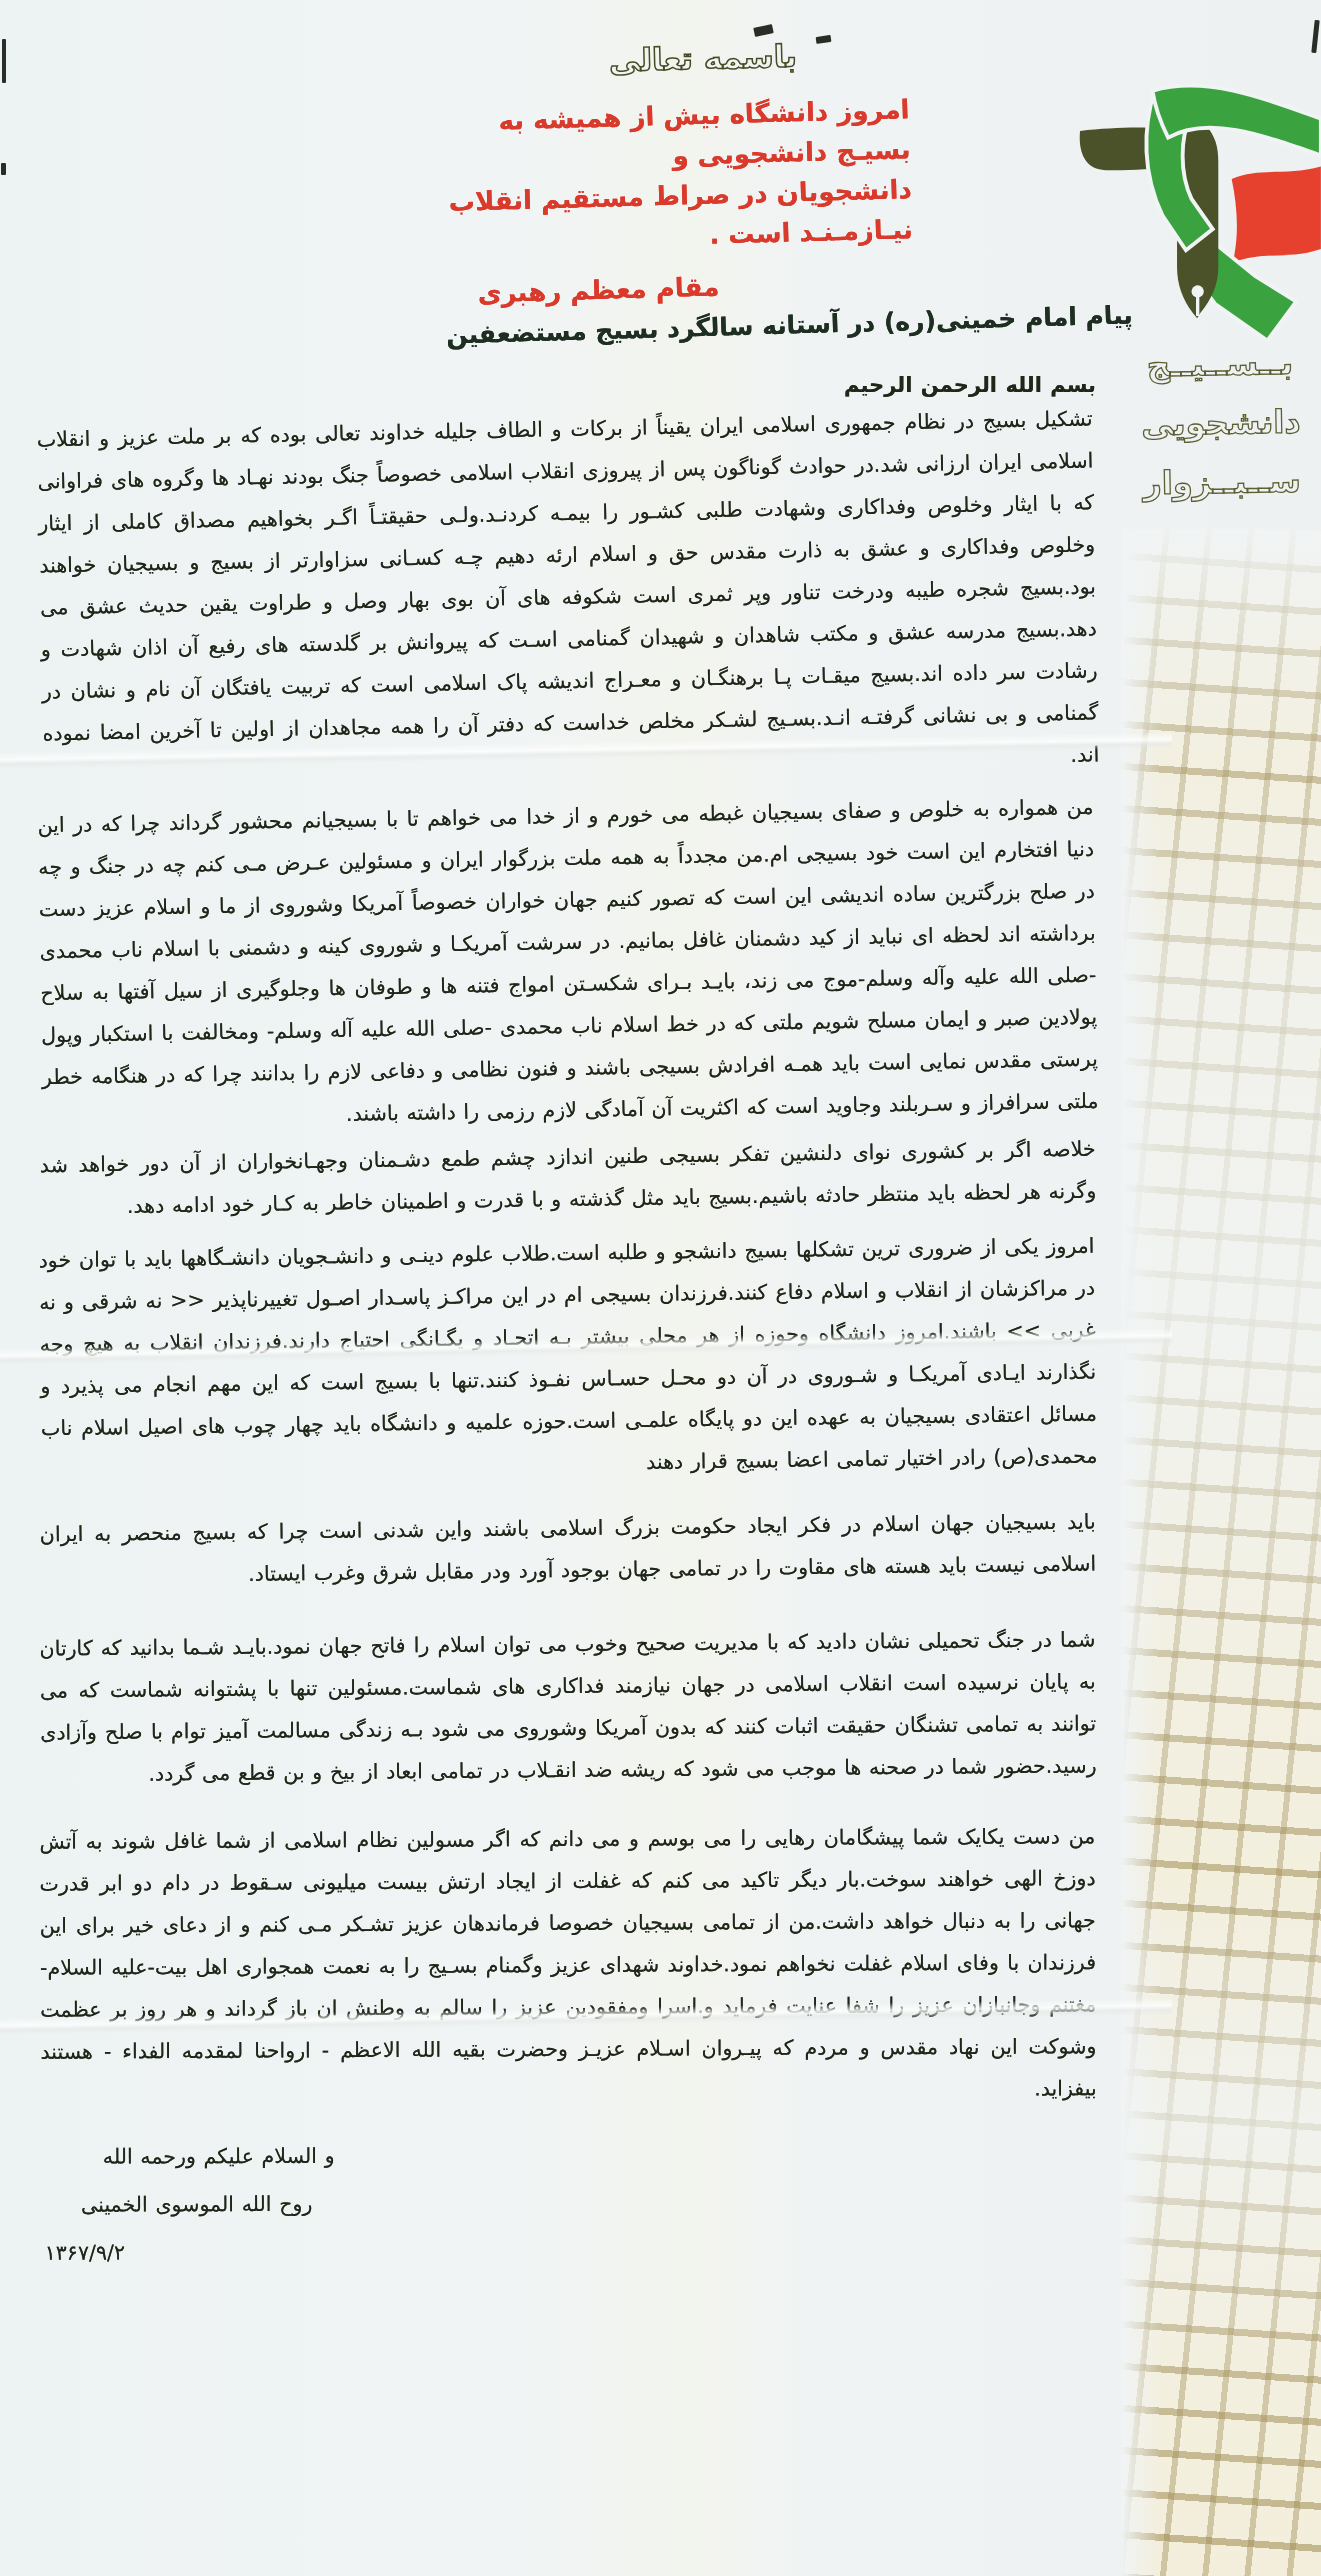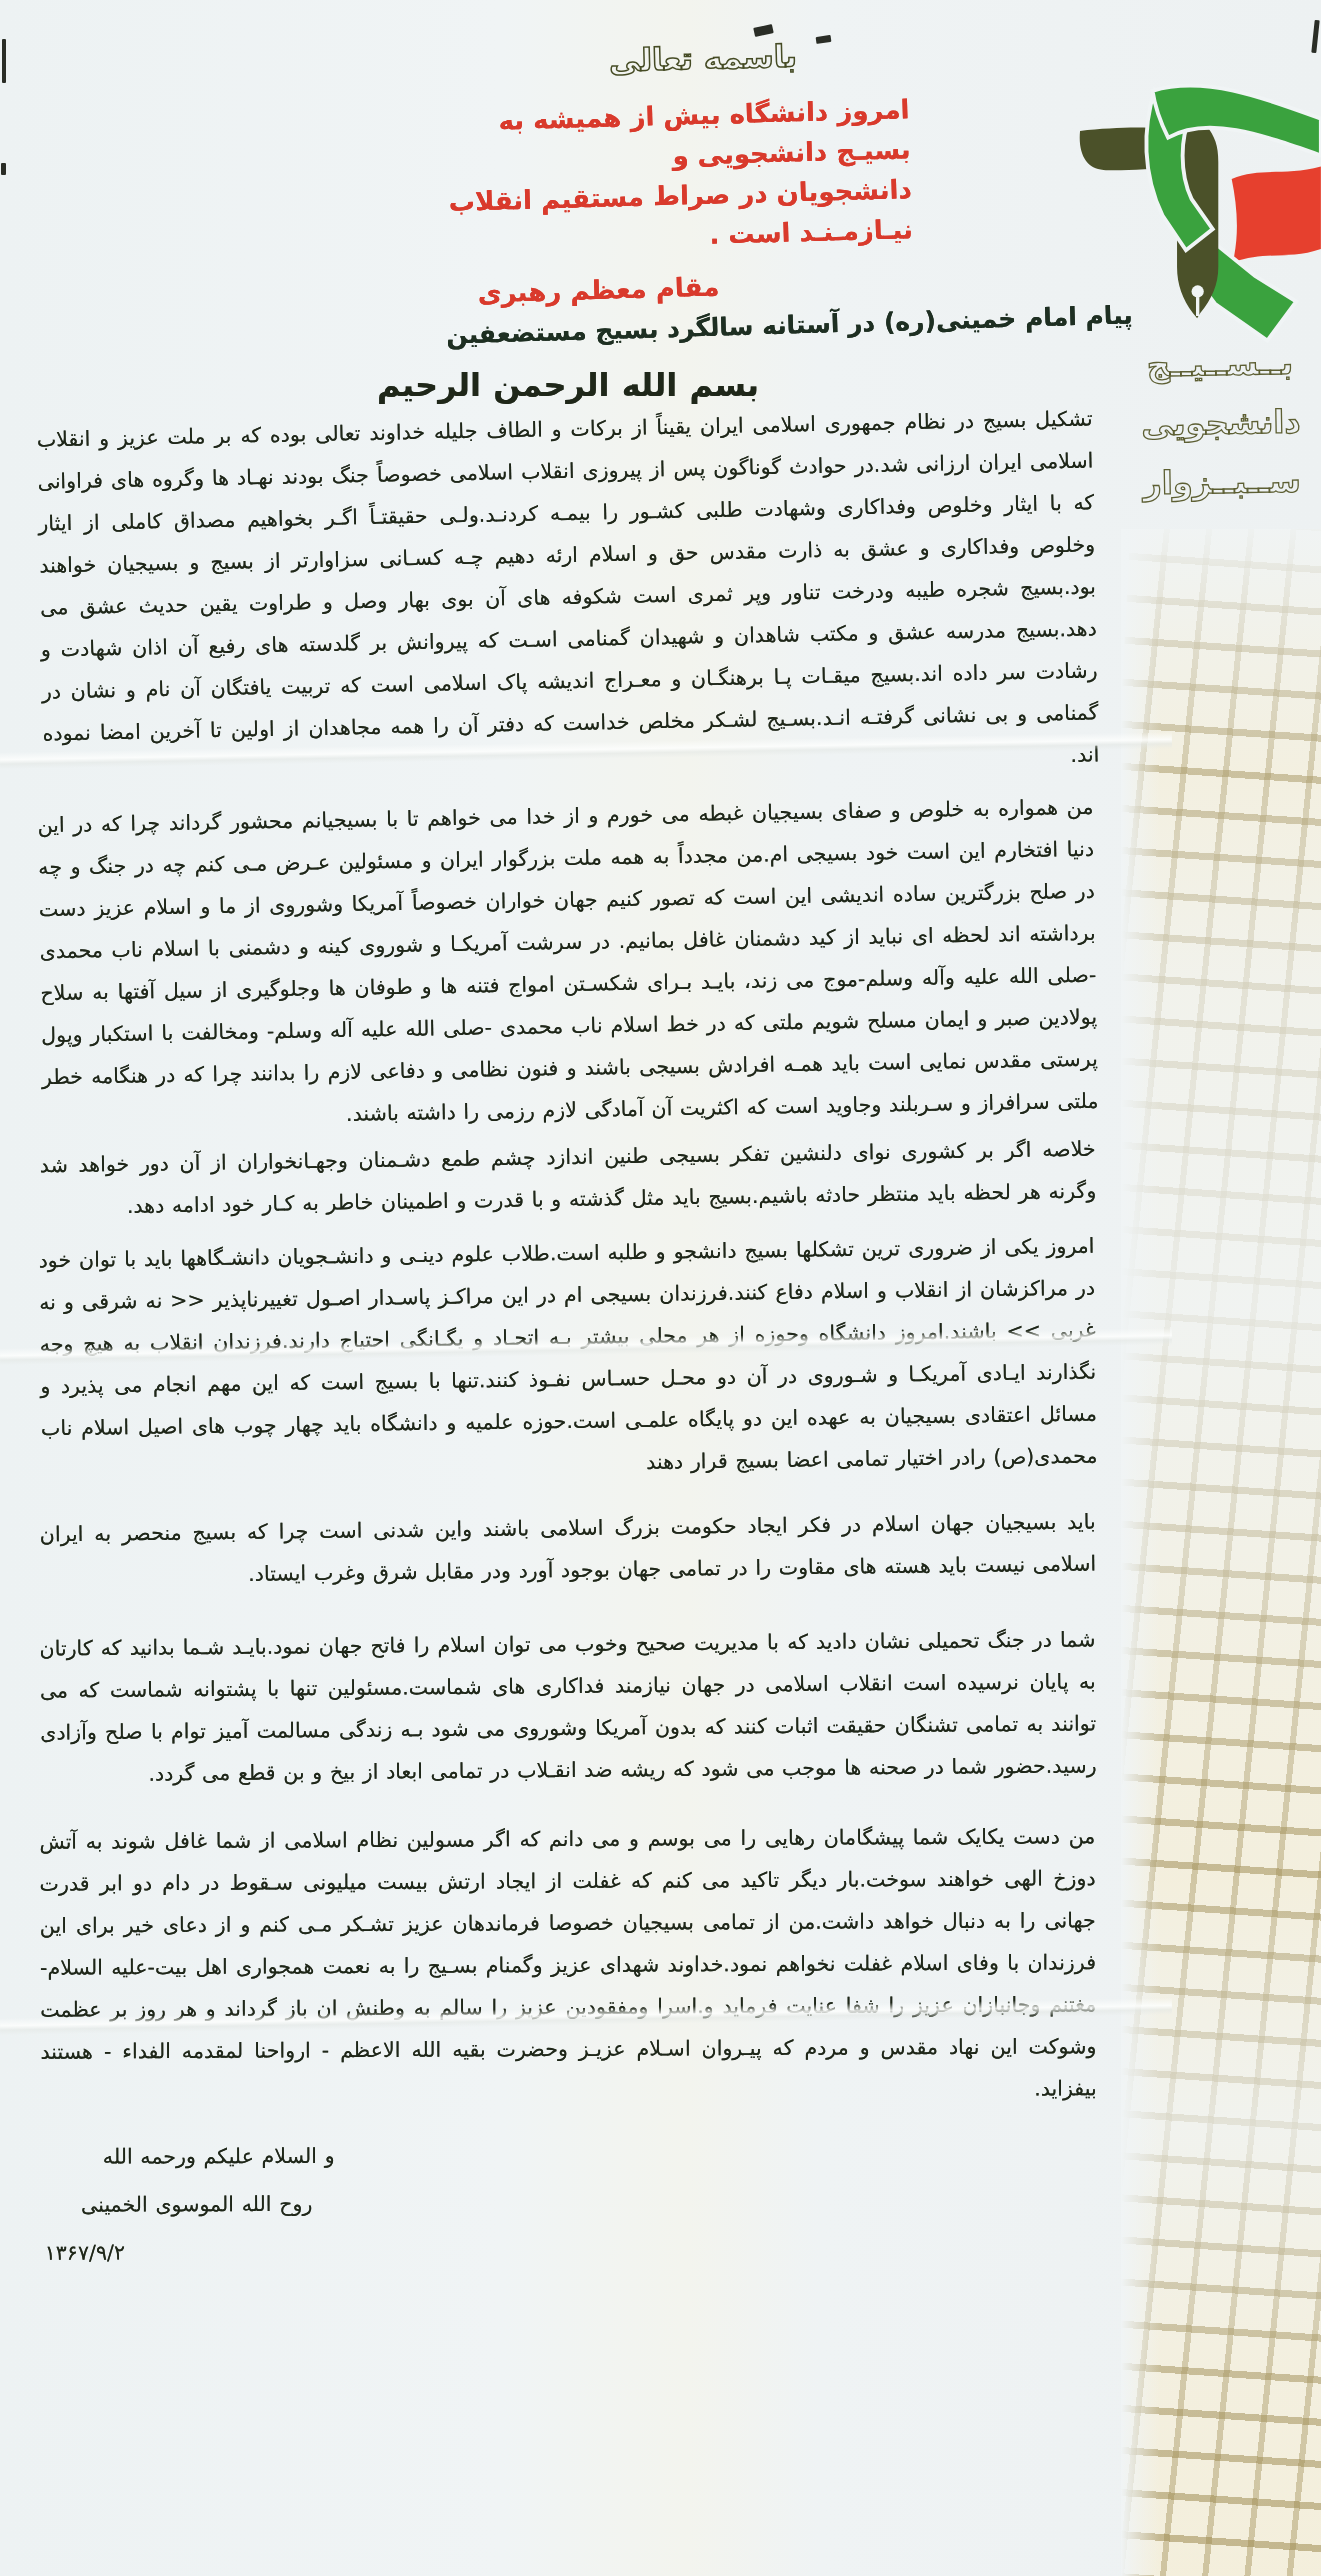--- a/index.html
+++ b/index.html
@@ -36,21 +36,21 @@
     color:rgba(255,255,255,.05);-webkit-text-stroke:1.3px #5d5f33;
     transform:rotate(-1deg);white-space:nowrap;
   }
   
   .bodycol{
     position:absolute;left:40px;top:364px;width:1056px;
     font-size:20.6px;line-height:42px;text-align:justify;direction:rtl;
     color:#1f2719;text-shadow:0 0 0.6px rgba(31,39,25,.8);word-spacing:1.1px;
   }
   .bodycol p{margin:0;}
-  .bism{font-weight:bold;text-align:center;font-size:32px;margin-bottom:2.2px !important;}
+  .bism{font-weight:bold;text-align:right;font-size:21px;margin-bottom:2.2px !important;}
   .p1{transform:rotate(-1.15deg);margin-bottom:9px !important;}
   .p2{transform:rotate(-1deg);margin-bottom:4.5px !important;}
   .p3{transform:rotate(-.9deg);margin-bottom:12.3px !important;}
   .p4{transform:rotate(-.8deg);margin-bottom:23.4px !important;}
   .p5{transform:rotate(-.7deg);margin-bottom:32px !important;}
   .p6{transform:rotate(-.5deg);margin-bottom:27px !important;}
   .p7{transform:rotate(-.3deg);}
   .signature{
     margin-top:19px;text-align:left;direction:rtl;line-height:48px;
     transform:rotate(-.2deg);

